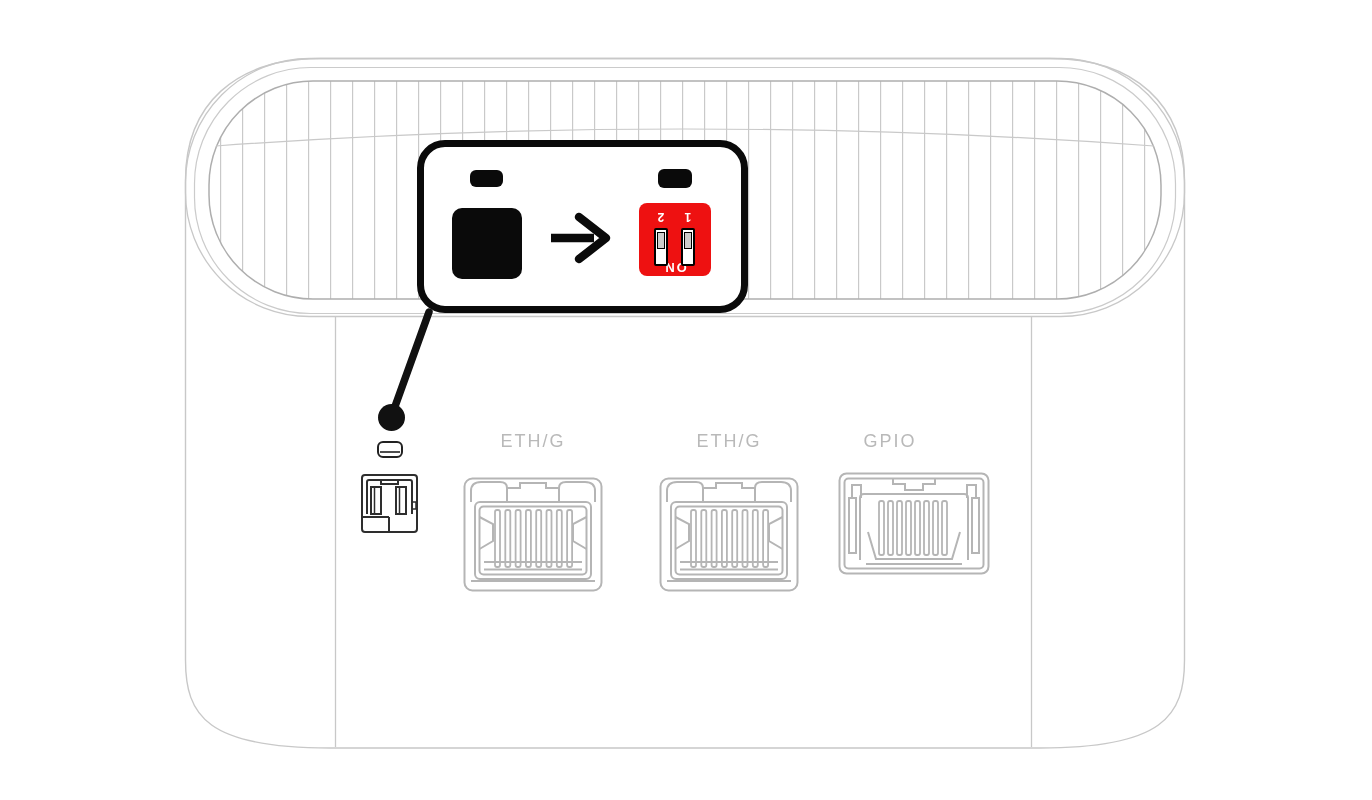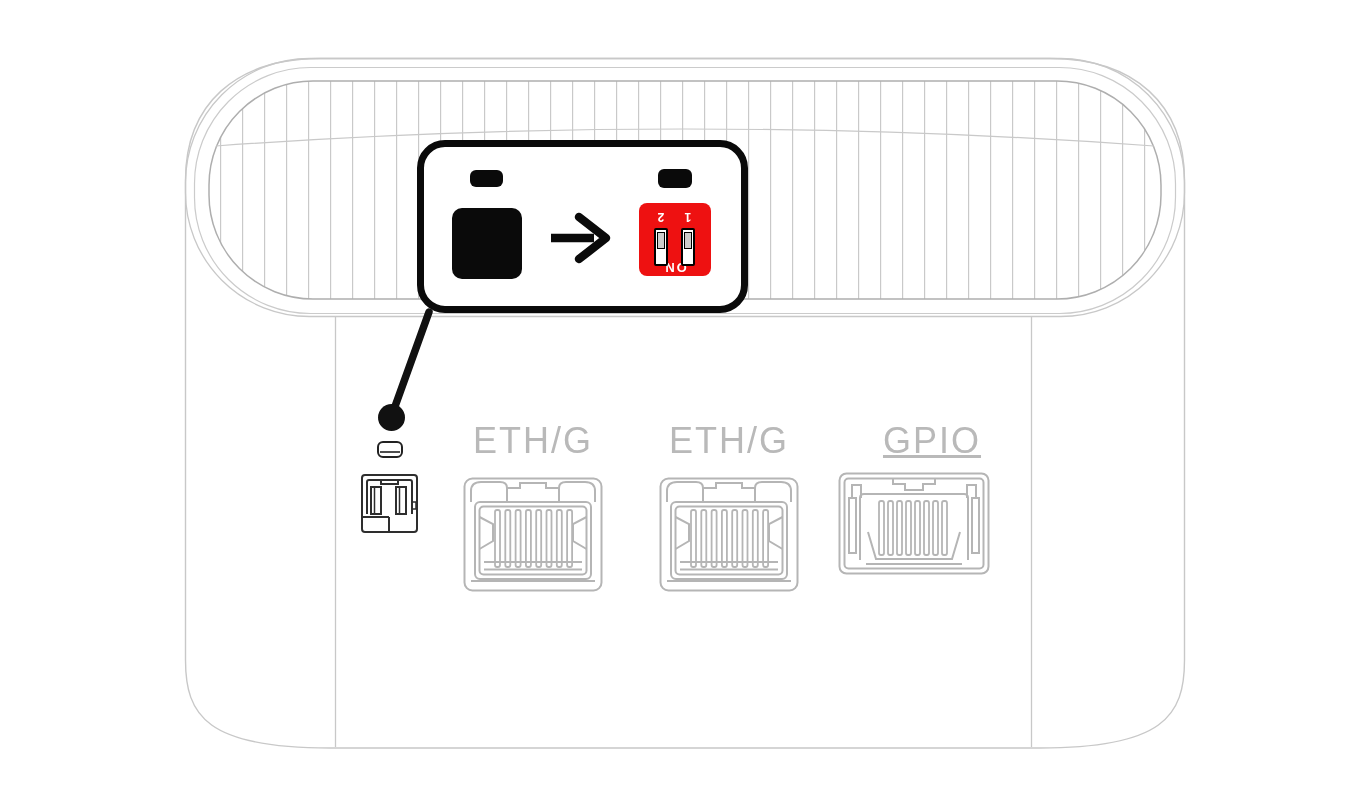--- a/index.html
+++ b/index.html
@@ -49,26 +49,26 @@
   .dip-num{
     position:absolute;top:52px;width:14px;text-align:center;
     color:#ffffff;font-size:12px;font-weight:bold;
   }
   .dip-num-1{left:16px;}
   .dip-num-2{left:43px;}
 
   
   .port-label{
     position:absolute;top:426px;height:30px;line-height:30px;
-    text-align:center;color:#b9b9b9;font-size:36px;letter-spacing:2px;
+    text-align:center;color:#b9b9b9;font-size:18px;letter-spacing:2px;
     z-index:2;
   }
   .label-eth1{left:463px;width:140px;}
   .label-eth2{left:659px;width:140px;}
-  .label-gpio{left:856px;width:152px;text-decoration:underline;}
+  .label-gpio{left:814px;width:152px;}
 </style>
 </head>
 <body>
 
 <div class="stage">
 
   <svg class="device-art" width="1372" height="800" viewBox="0 0 1372 800">
     <defs>
       <pattern id="slats" width="22" height="10" patternUnits="userSpaceOnUse">
         <line x1="0.6" y1="0" x2="0.6" y2="10" stroke="#c9c9c9" stroke-width="1.2"></line>

